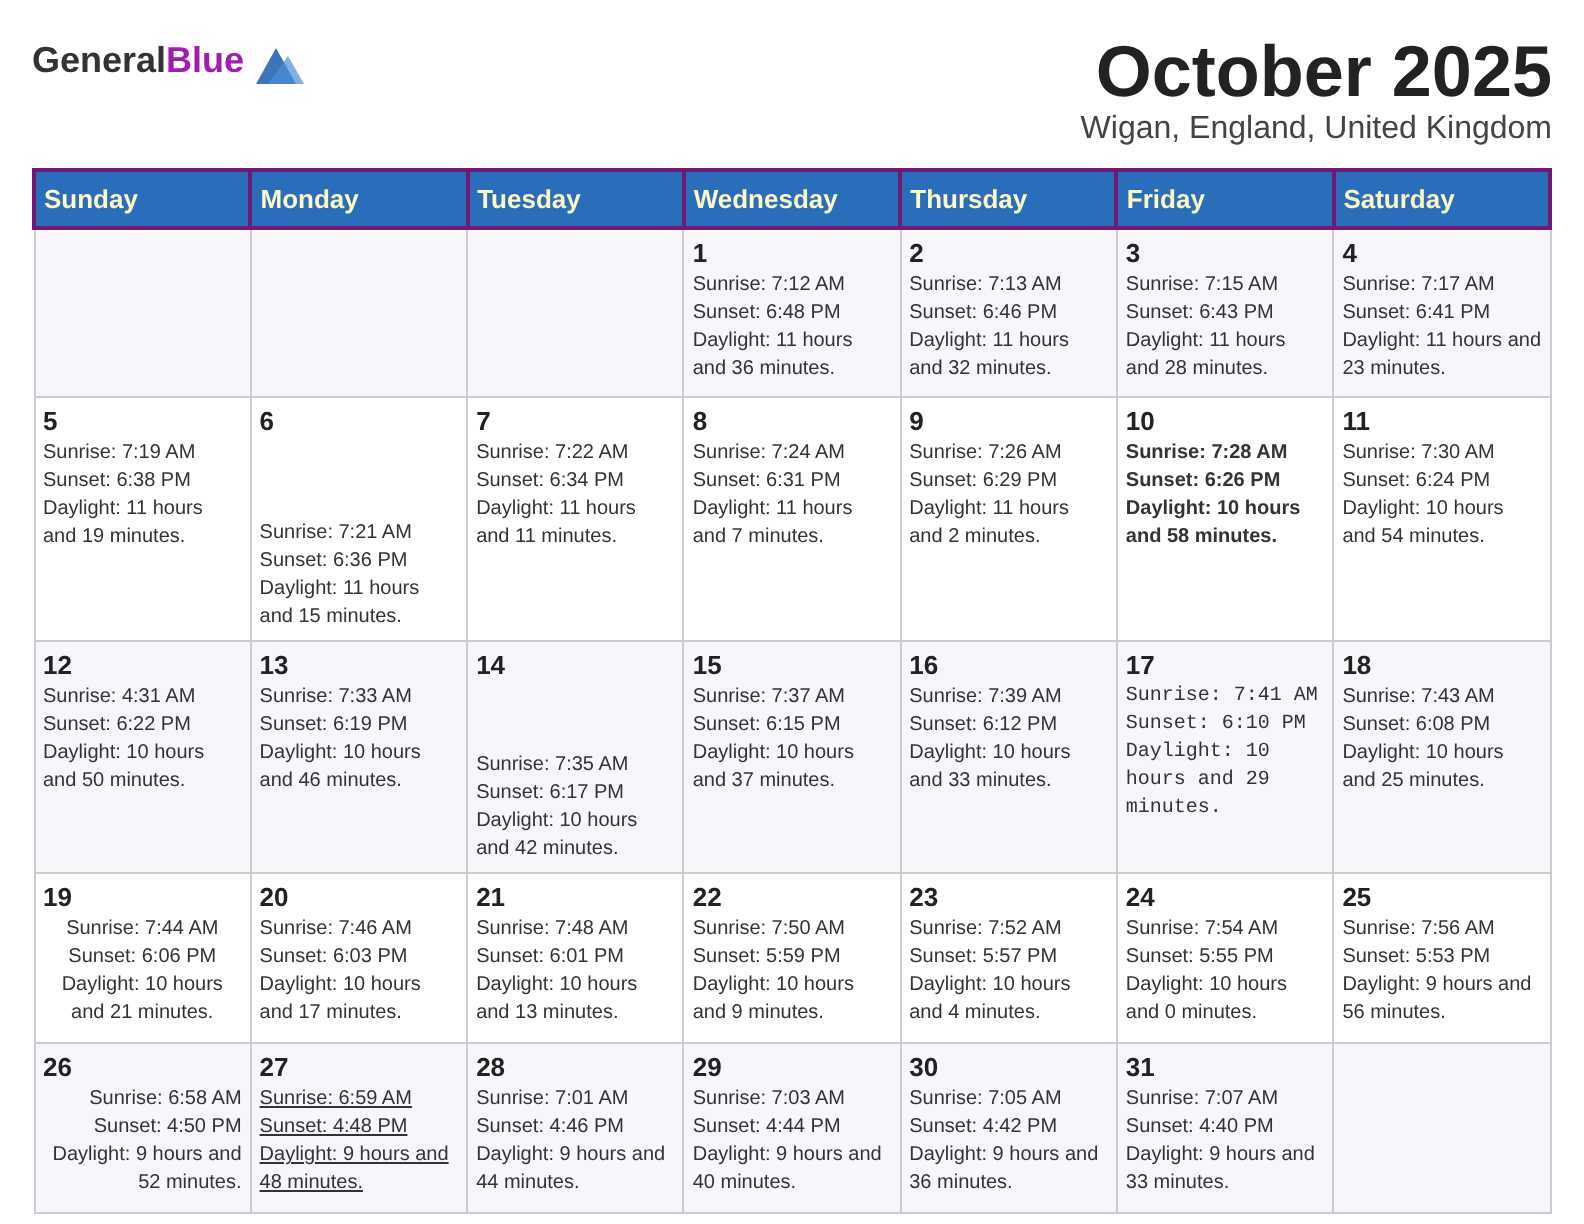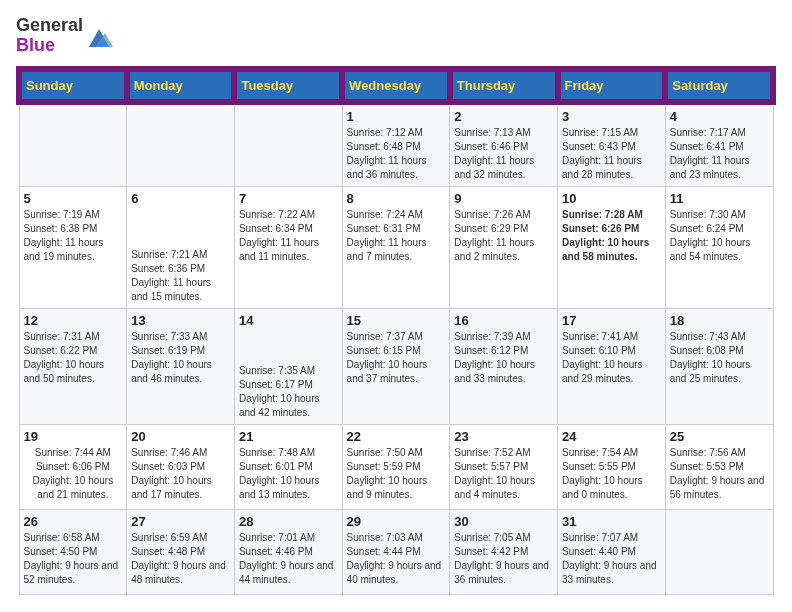--- a/index.html
+++ b/index.html
@@ -15,21 +15,21 @@
       align-items: flex-start;
       justify-content: space-between;
       margin-bottom: 10px;
     }
     .logo {
       display: flex;
       align-items: center;
     }
     .logo-text {
       display: flex;
-      flex-direction: column;
+      flex-direction: row;
       line-height: 1.1;
     }
     .logo-general {
       font-size: 18px;
       font-weight: bold;
       color: #333;
     }
     .logo-blue {
       font-size: 18px;
       font-weight: bold;
@@ -56,26 +56,26 @@
     }
     table {
       width: 100%;
       border-collapse: collapse;
       table-layout: fixed;
     }
     thead tr {
       background-color: #2a6ebb;
     }
     thead th {
-      color: #fde047;
+      color: #fef9c3;
       font-size: 13px;
       font-weight: bold;
       padding: 6px 4px;
       text-align: left;
-      border: 6px solid #701a75;
+      border: 2px solid #701a75;
     }
     tbody tr {
       vertical-align: top;
     }
     tbody td {
       border: 1px solid #ccc;
       padding: 4px 4px;
       font-size: 10.5px;
       color: #222;
       height: 85px;
@@ -109,20 +109,24 @@
   <div class="logo">
     <div class="logo-text">
       <span class="logo-general">General</span>
       <span class="logo-blue">Blue</span>
     </div>
     <svg class="logo-icon" viewBox="0 0 28 28" xmlns="http://www.w3.org/2000/svg">
       <polygon points="4,24 14,6 24,24" fill="#1a5cad" opacity="0.85"></polygon>
       <polygon points="10,24 20,10 28,24" fill="#4a90d9" opacity="0.7"></polygon>
     </svg>
   </div>
+  <div class="title-section">
+    <div class="month-title">October 2025</div>
+    <div class="location">Wigan, England, United Kingdom</div>
+  </div>
 </div>
 
 <table>
   <thead>
     <tr>
     <th>Sunday</th>
         <th>Monday</th>
         <th>Tuesday</th>
         <th>Wednesday</th>
         <th>Thursday</th>
@@ -200,21 +204,21 @@
         <td>
           <span class="day-num">11</span>
           <div class="day-info" style="white-space: pre-line;">Sunrise: 7:30 AM
 Sunset: 6:24 PM
 Daylight: 10 hours and 54 minutes.</div>
         </td>
       </tr>
       <tr>
         <td>
           <span class="day-num">12</span>
-          <div class="day-info" style="white-space: pre-line;">Sunrise: 7:31 AM
+          <div class="day-info" style="white-space: pre-line;">Sunrise: 4:31 AM
 Sunset: 6:22 PM
 Daylight: 10 hours and 50 minutes.</div>
         </td>
         <td>
           <span class="day-num">13</span>
           <div class="day-info" style="white-space: pre-line;">Sunrise: 7:33 AM
 Sunset: 6:19 PM
 Daylight: 10 hours and 46 minutes.</div>
         </td>
         <td>
@@ -230,21 +234,21 @@
 Daylight: 10 hours and 37 minutes.</div>
         </td>
         <td>
           <span class="day-num">16</span>
           <div class="day-info" style="white-space: pre-line;">Sunrise: 7:39 AM
 Sunset: 6:12 PM
 Daylight: 10 hours and 33 minutes.</div>
         </td>
         <td>
           <span class="day-num">17</span>
-          <div class="day-info" style="white-space: pre-line;">Sunrise: 7:41 AM
+          <div class="day-info" style="white-space: pre-line; font-family: Liberation Mono, monospace;">Sunrise: 7:41 AM
 Sunset: 6:10 PM
 Daylight: 10 hours and 29 minutes.</div>
         </td>
         <td>
           <span class="day-num">18</span>
           <div class="day-info" style="white-space: pre-line;">Sunrise: 7:43 AM
 Sunset: 6:08 PM
 Daylight: 10 hours and 25 minutes.</div>
         </td>
       </tr>
@@ -288,27 +292,27 @@
         <td>
           <span class="day-num">25</span>
           <div class="day-info" style="white-space: pre-line;">Sunrise: 7:56 AM
 Sunset: 5:53 PM
 Daylight: 9 hours and 56 minutes.</div>
         </td>
       </tr>
       <tr>
         <td>
           <span class="day-num">26</span>
-          <div class="day-info" style="white-space: pre-line;">Sunrise: 6:58 AM
+          <div class="day-info" style="white-space: pre-line; text-align: right;">Sunrise: 6:58 AM
 Sunset: 4:50 PM
 Daylight: 9 hours and 52 minutes.</div>
         </td>
         <td>
           <span class="day-num">27</span>
-          <div class="day-info" style="white-space: pre-line;">Sunrise: 6:59 AM
+          <div class="day-info" style="white-space: pre-line; text-decoration: underline;">Sunrise: 6:59 AM
 Sunset: 4:48 PM
 Daylight: 9 hours and 48 minutes.</div>
         </td>
         <td>
           <span class="day-num">28</span>
           <div class="day-info" style="white-space: pre-line;">Sunrise: 7:01 AM
 Sunset: 4:46 PM
 Daylight: 9 hours and 44 minutes.</div>
         </td>
         <td>

